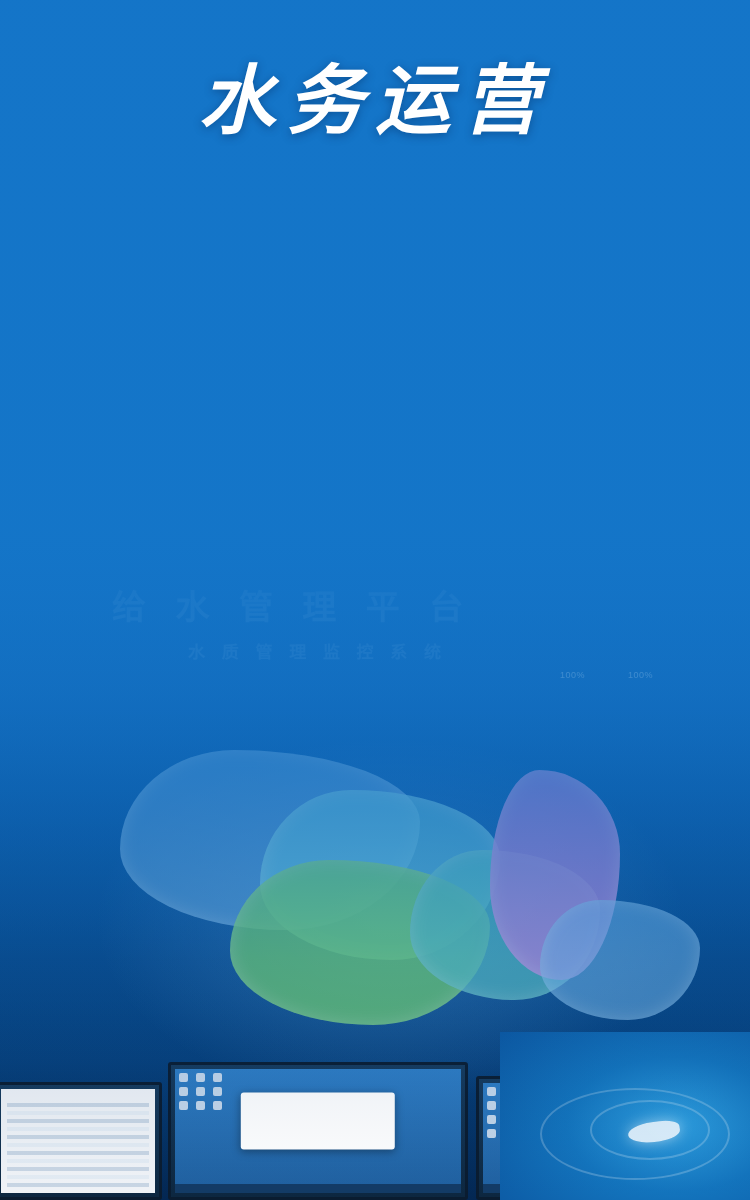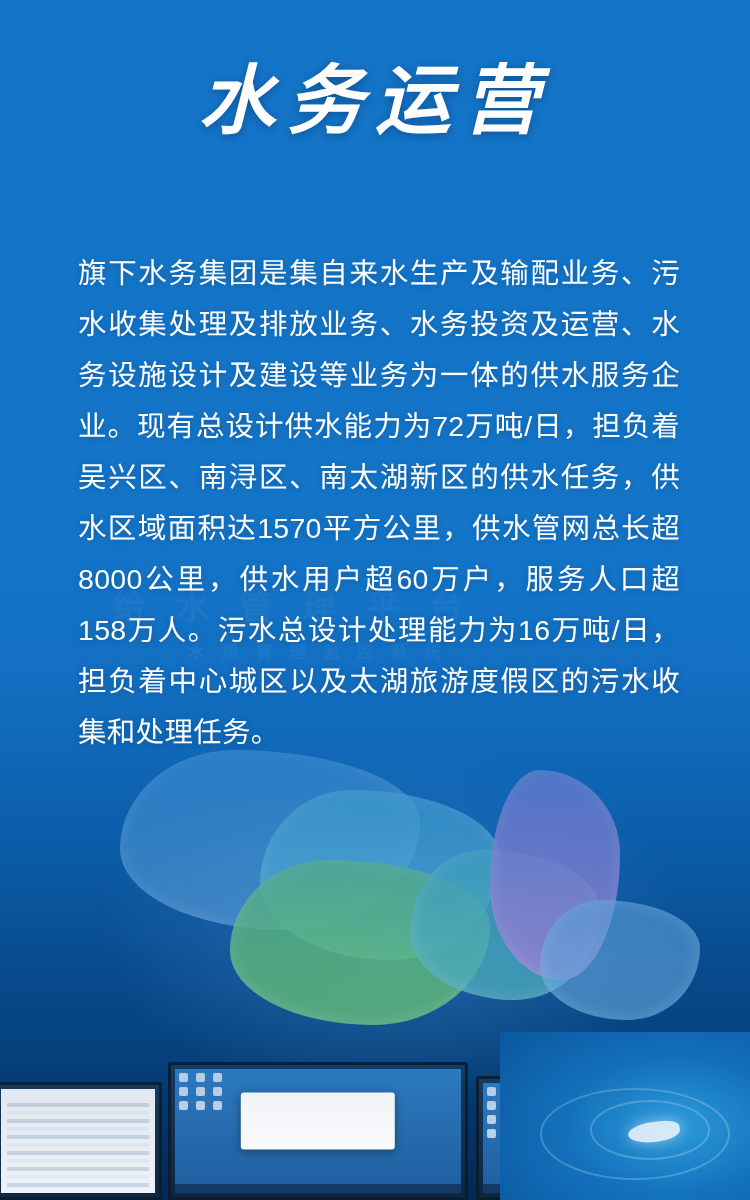--- a/index.html
+++ b/index.html
@@ -292,16 +292,15 @@
 
   <div class="tint"></div>
 
   <div class="content">
 
     <div class="title-wrap">
       <h1 class="title">水务运营</h1>
       <div class="title-underline"></div>
     </div>
 
-    <p class="body-text">旗下水务集团是集自来水生产及输配业务、污水收集处理及排放业务、水务投资及运营、水务设施设计及建设等业务为一体的供水服务企业。现有总设计供水能力为72万吨/日，担负着吴兴区、南浔区、南太湖新区的供水任务，供水区域面积达1570平方公里，供水管网总长超8000公里，供水用户超60万户，服务人口超158万人。污水总设计处理能力为16万吨/日，担负着中心城区以及太湖旅游度假区的污水收集和处理任务。</p>
 
   </div>
 </div>
 
 </body></html>

